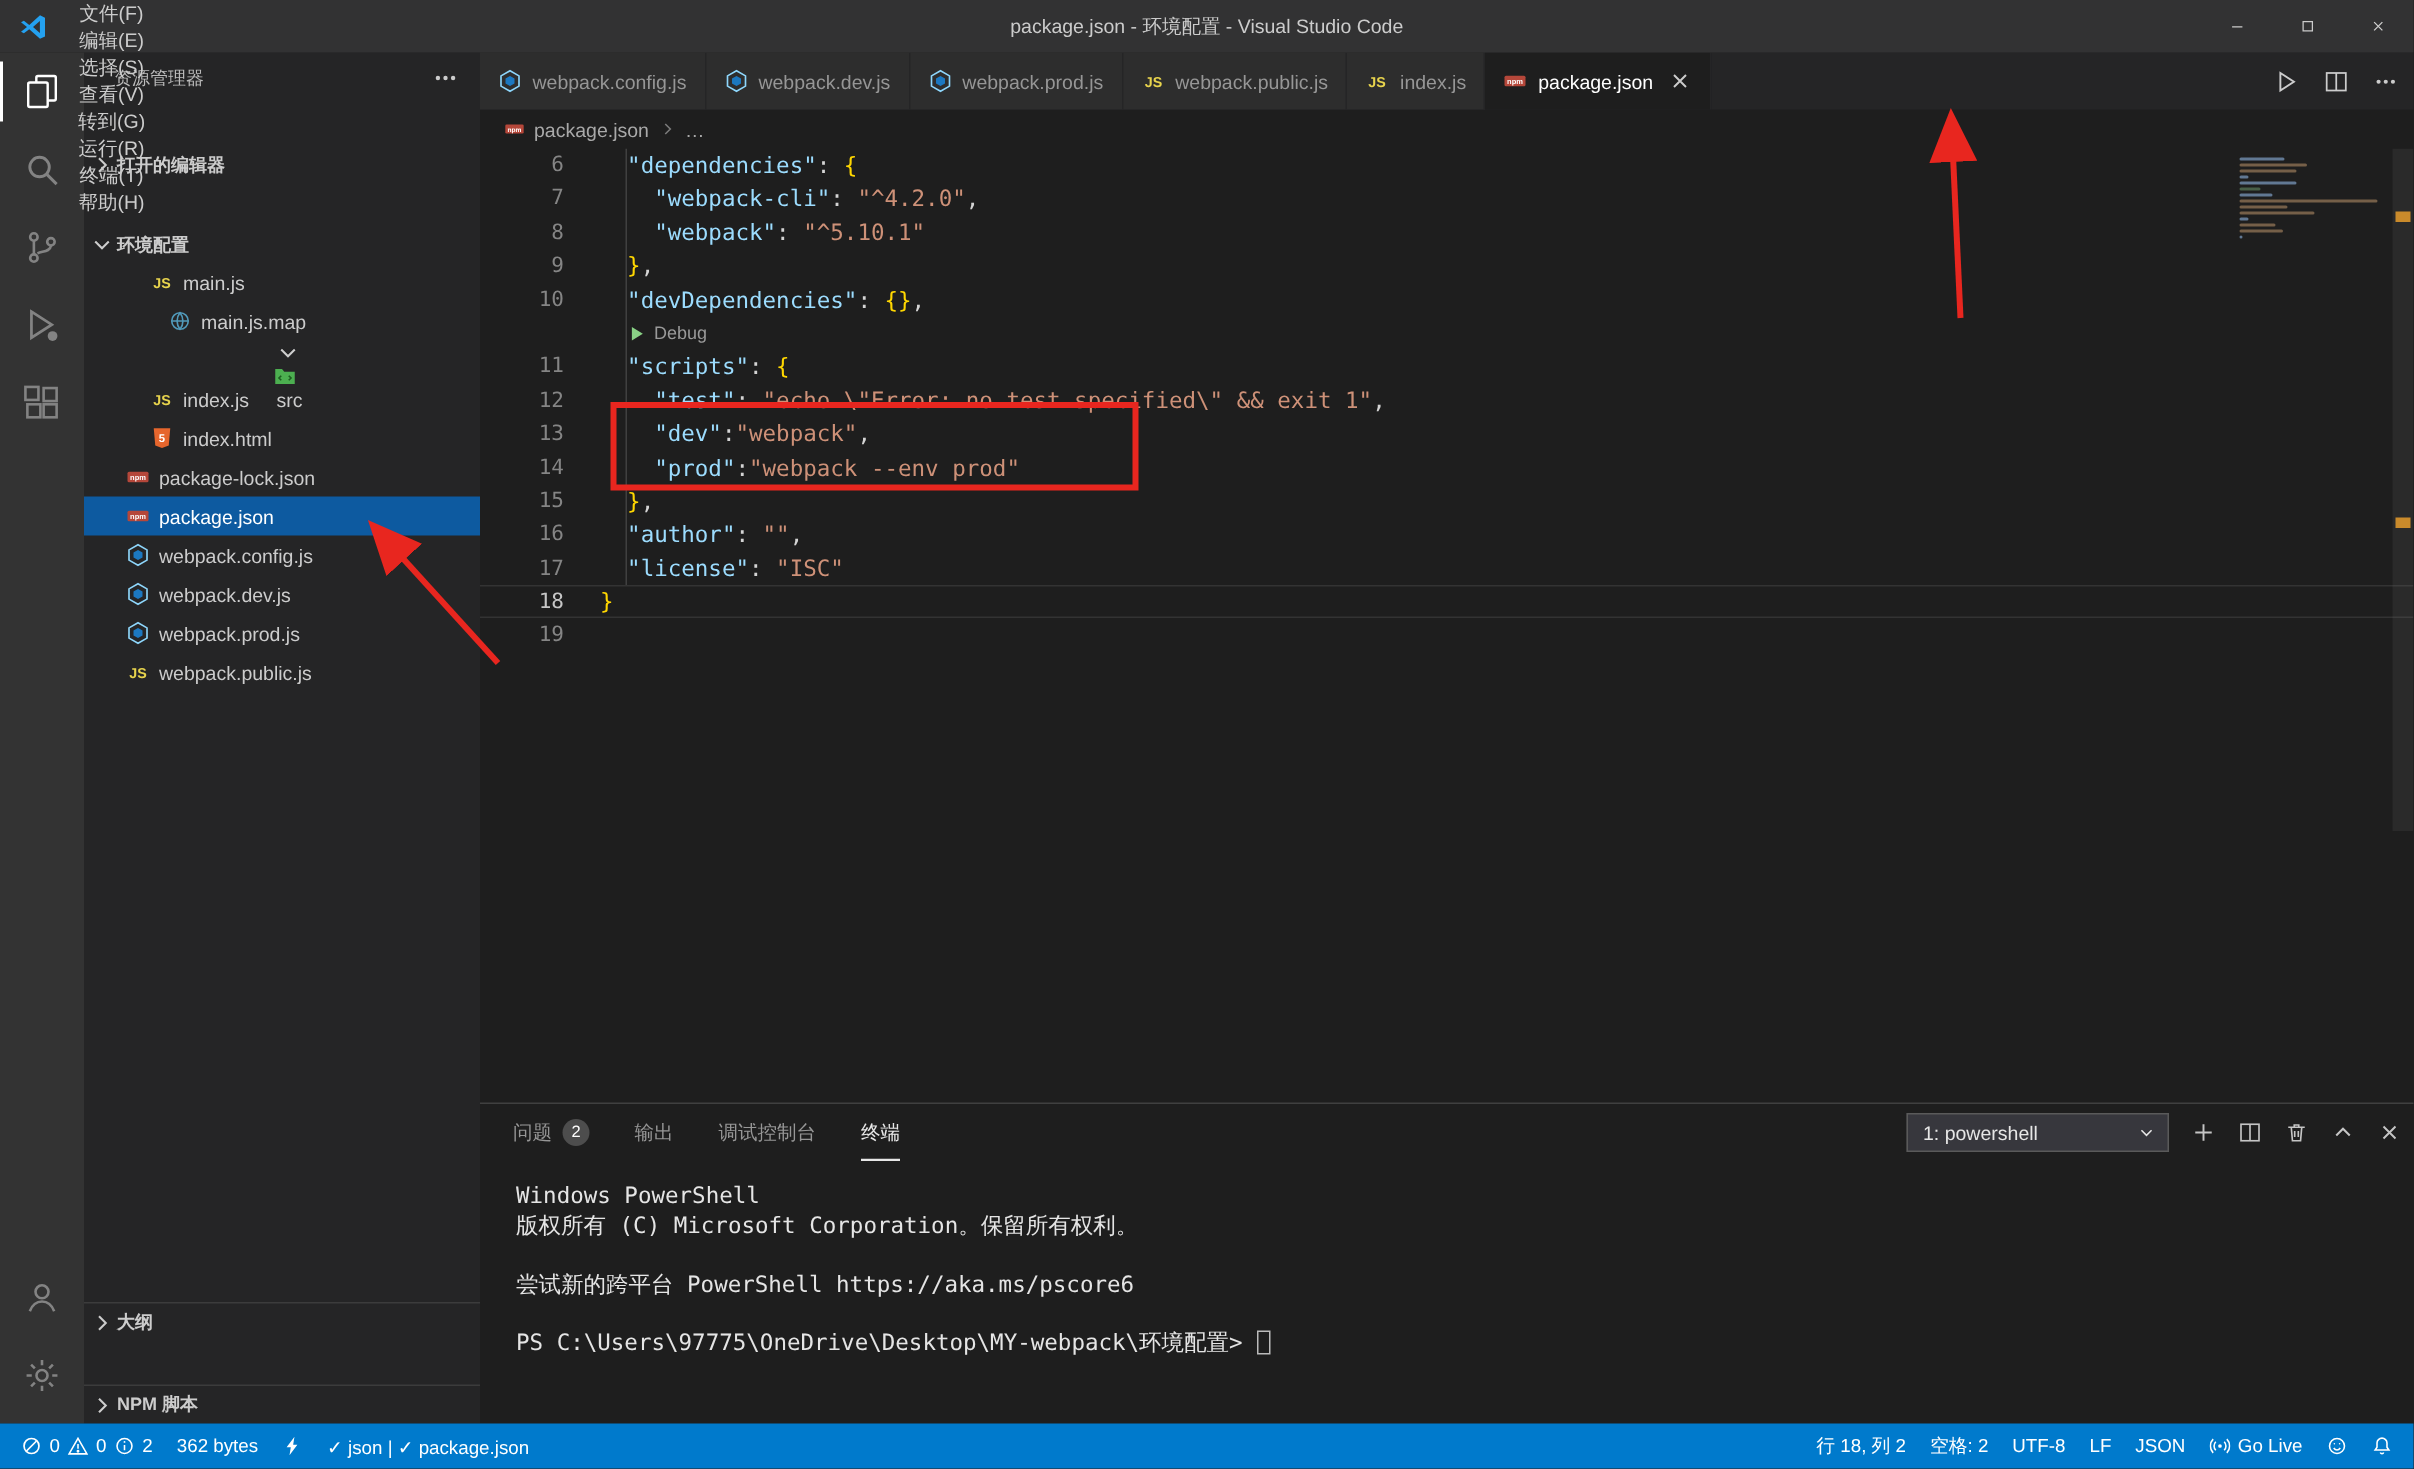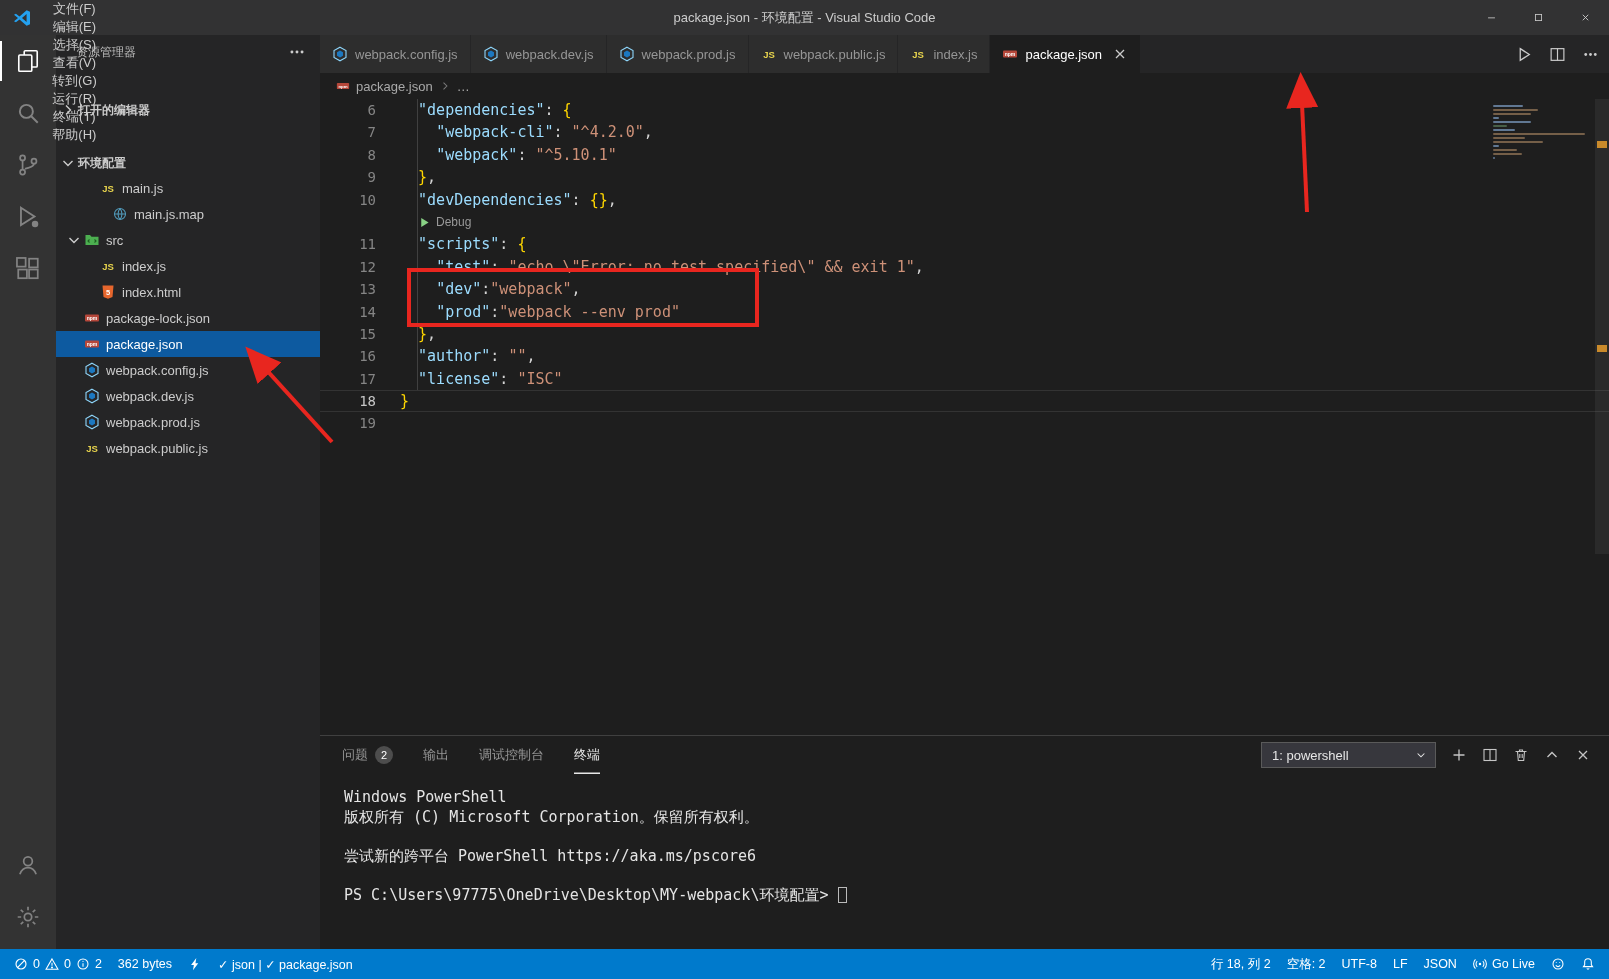--- a/index.html
+++ b/index.html
@@ -78,21 +78,21 @@
   .vscroll { position:absolute; right:0; top:0; width:14px; height:455px; background:rgba(121,121,121,0.14); }
   .ruler-mark { position:absolute; right:2px; width:10px; height:7px; background:#c98a2b; }
 
   
   .panel { position:absolute; left:0; right:0; bottom:0; height:214px; background:#1e1e1e; border-top:1px solid #404040; }
   .ptabs { display:flex; height:38px; padding-left:22px; gap:30px; }
   .ptab { display:flex; align-items:center; gap:7px; color:#969696; font-size:13px; height:100%; cursor:default; }
   .ptab.active { color:#e7e7e7; box-shadow: inset 0 -1.5px 0 #e7e7e7; }
   .badge { min-width:18px; height:18px; border-radius:9px; background:#4d4d4d; color:#ffffff; font-size:11px;
     display:flex; align-items:center; justify-content:center; padding:0 4px; }
-  .pcontrols { position:absolute; right:18px; top:6px; display:flex; align-items:center; gap:15px; color:#c5c5c5; }
+  .pcontrols { position:absolute; right:8px; top:6px; display:flex; align-items:center; gap:15px; color:#c5c5c5; }
   .term-picker { display:flex; align-items:center; justify-content:space-between; background:#37373d;
     border:1px solid #5a5a5a; height:26px; padding:0 8px 0 10px; font-size:13px; color:#e6e6e6; width:175px; }
   .term-picker .ic { width:12px; height:12px; }
   .terminal { padding:14px 0 0 24px; font-family:"DejaVu Sans Mono","Liberation Mono",monospace; }
   .tline { min-height:19.5px; line-height:19.5px; font-size:15px; color:#e5e5e5; white-space:pre; }
   .tcursor { display:inline-block; width:9px; height:16px; border:1px solid #bbbbbb; vertical-align:-3px; margin-left:1px; }
 
   
   .statusbar { position:absolute; left:0; right:0; bottom:0; height:30px; background:#007acc; color:#ffffff;
     display:flex; align-items:center; justify-content:space-between; font-size:12.5px; padding:0 6px; z-index:5; }
@@ -253,21 +253,21 @@
       <div class="tree-row" style="padding-left: 38px;">
         <span class="tw"></span>
         <span class="ic fi">
           <svg viewBox="0 0 16 16" fill="none" stroke="#519aba" stroke-width="1.1">
             <circle cx="8" cy="8" r="5.5"></circle>
             <path d="M2.5 8h11M8 2.5c2.6 3.2 2.6 7.8 0 11-2.6-3.2-2.6-7.8 0-11z"></path>
           </svg>
         </span>
         <span class="tree-label">main.js.map</span>
       </div>
-      <div class="tree-row" style="padding-left: 10px;">
+      <div class="tree-row" style="padding-left: 10px; flex-direction: column;">
         <span class="tw">
           <svg viewBox="0 0 16 16" fill="none" stroke="currentColor" stroke-width="1.4">
             <path d="M3.5 6L8 10.5 12.5 6"></path>
           </svg>
         </span>
         <span class="ic fi">
           <svg viewBox="0 0 16 16">
             <path d="M1.5 3h4.5L7.5 4.8h7V13h-13z" fill="#4caf50"></path>
             <path d="M5.5 7.5L4 9l1.5 1.5M10.5 7.5L12 9l-1.5 1.5" fill="none" stroke="#1d5e20" stroke-width="1.1"></path>
           </svg>
@@ -346,20 +346,38 @@
       <div class="tree-row" style="padding-left: 10px;">
         <span class="tw"></span>
         <span class="ic fi">
           <svg viewBox="0 0 16 16">
             <text x="8" y="12" text-anchor="middle" font-size="9.5" font-weight="bold" fill="#e8d44d" font-family="Liberation Sans, DejaVu Sans, sans-serif">JS</text>
           </svg>
         </span>
         <span class="tree-label">webpack.public.js</span>
       </div>
     </div>
+  <div class="bottom-secs">
+    <div class="section-row">
+      <span class="ic">
+          <svg viewBox="0 0 16 16" fill="none" stroke="currentColor" stroke-width="1.4">
+            <path d="M6 3.5L10.5 8 6 12.5"></path>
+          </svg>
+        </span>
+      <span>大纲</span>
+    </div>
+    <div class="section-row">
+      <span class="ic">
+          <svg viewBox="0 0 16 16" fill="none" stroke="currentColor" stroke-width="1.4">
+            <path d="M6 3.5L10.5 8 6 12.5"></path>
+          </svg>
+        </span>
+      <span>NPM 脚本</span>
+    </div>
+  </div>
 </div>
 
 <div class="main">
   <div class="tabbar">
     <div style="display:flex;height:100%">
         <div class="tab">
           <span class="ic fi">
             <svg viewBox="0 0 16 16">
               <path d="M8 1.2l6 3.4v6.8l-6 3.4-6-3.4V4.6z" fill="none" stroke="#8ed6fb" stroke-width="1.1"></path>
               <path d="M8 4.6l3 1.7v3.4L8 11.4 5 9.7V6.3z" fill="#1c78c0"></path>

